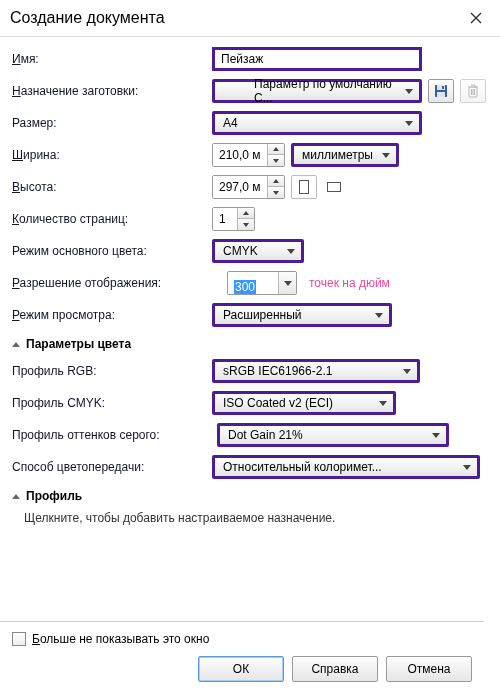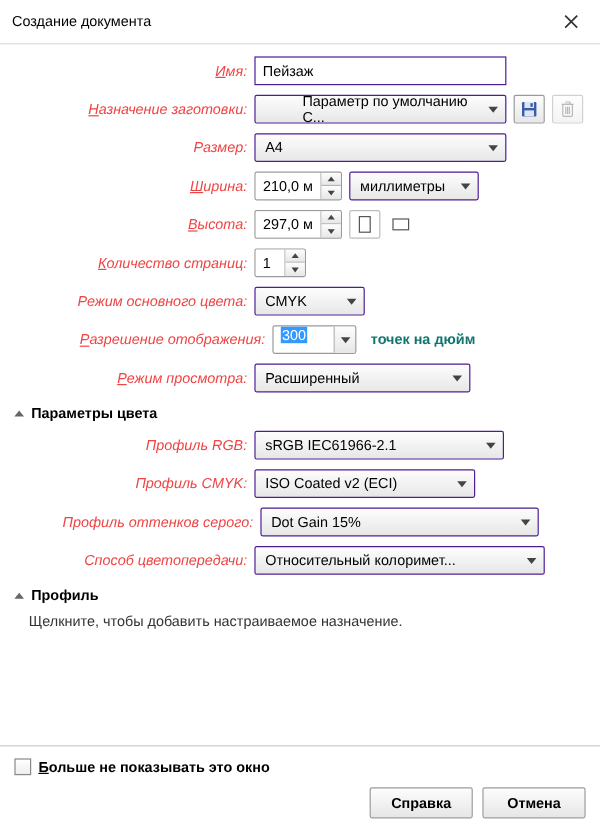--- a/index.html
+++ b/index.html
@@ -1,27 +1,27 @@
 <!DOCTYPE html>
 <html><head>
 <meta charset="utf-8">
 <style>
 * { box-sizing: border-box; font-family: 'Segoe UI', Tahoma, sans-serif; font-size: 12px; }
 body { margin: 0; padding: 0; background: #fff; width: 500px; height: 692px; overflow: hidden; color: #000; }
 .titlebar { display: flex; align-items: center; justify-content: space-between; padding: 6px 8px 6px 10px; border-bottom: 1px solid #ddd; }
-.titlebar .title { font-size: 12px; }
+.titlebar .title { font-size: 16px; }
 .titlebar .close { width: 32px; height: 24px; display: flex; align-items: center; justify-content: center; cursor: pointer; }
 .titlebar .close svg { width: 12px; height: 12px; }
 .content { padding: 10px 12px 0 12px; }
 .row { display: flex; align-items: center; margin-bottom: 8px; min-height: 24px; }
-.lbl { width: 200px; text-align: right; padding-right: 6px; color: #ef4444; font-style: italic; }
+.lbl { width: 200px; text-align: left; padding-right: 6px; color: #0f172a; }
 .lbl u { text-decoration: underline; }
 .ctrl { display: flex; align-items: center; gap: 6px; }
 input[type=text].field, .select {
-  height: 24px; border: 1px solid #4c1d95; background: #fff; padding: 0 6px; font-size: 12px;
+  height: 24px; border: 3px solid #4c1d95; background: #fff; padding: 0 6px; font-size: 12px;
 }
 input[type=text].field { width: 210px; }
 input.name { width: 210px; border: 1px solid #4a90d9; outline: none; }
 .select {
   background: linear-gradient(#fdfdfd,#e7e7e7);
   display: inline-flex; align-items: center; justify-content: space-between;
   padding: 0 6px 0 8px; cursor: pointer; border-radius: 2px;
 }
 .select .caret { margin-left: 6px; }
 .caret { width: 0; height: 0; border-left: 4px solid transparent; border-right: 4px solid transparent; border-top: 5px solid #444; display: inline-block; }
@@ -40,29 +40,29 @@
 .orient-portrait, .orient-landscape { width: 26px; height: 24px; border: 1px solid #bcbcbc; border-radius: 2px; background: linear-gradient(#fdfdfd,#e7e7e7); display: inline-flex; align-items: center; justify-content: center; cursor: pointer; }
 .orient-portrait.sel { background: #fff; }
 .rect-p { width: 10px; height: 14px; border: 1px solid #555; background: #fff; }
 .rect-l { width: 14px; height: 10px; border: 1px solid #555; background: #fff; }
 .section-hdr { display: flex; align-items: center; gap: 6px; font-weight: bold; margin: 10px 0 8px 0; cursor: pointer; }
 .chev { width: 0; height: 0; border-left: 4px solid transparent; border-right: 4px solid transparent; border-bottom: 5px solid #666; display: inline-block; }
 .desc-text { margin: 4px 0 10px 12px; color: #333; cursor: pointer; }
 .selected-text { background: #3399ff; color: #fff; padding: 0 1px; }
 .select-wide { width: 230px; padding-left: 39px; }
 .select-mid { width: 108px; }
-.trail { margin-left: 6px; color: #0f766e; font-weight: bold; }
-.bottom { position: absolute; left: 0; right: 0; bottom: 0; border-top: 1px solid #ccc; padding: 10px 12px; background: #fff; font-weight: bold; }
+.trail { margin-left: 6px; color: #ec4899; }
+.bottom { position: absolute; left: 0; right: 16px; bottom: 0; border-top: 1px solid #ccc; padding: 10px 12px; background: #fff; }
 .chkrow { display: flex; align-items: center; gap: 6px; margin-bottom: 10px; }
 .chkbox { width: 14px; height: 14px; border: 1px solid #888; background: linear-gradient(#fff,#eee); cursor: pointer; }
 .btnrow { display: flex; justify-content: flex-end; gap: 8px; }
 .btn { min-width: 86px; height: 26px; border: 1px solid #9a9a9a; border-radius: 2px; background: linear-gradient(#fdfdfd,#e6e6e6); display: inline-flex; align-items: center; justify-content: center; cursor: pointer; padding: 0 12px; }
 .btn.primary { border: 1px solid #5a9bd4; box-shadow: 0 0 0 1px #a6cdef inset; }
 .combo { display: inline-flex; border: 1px solid #9a9a9a; height: 24px; border-radius: 2px; overflow: hidden; background: #fff; }
-.combo .val { padding: 0 6px; display: flex; align-items: flex-start; min-width: 50px; }
+.combo .val { padding: 0 6px; display: flex; align-items: flex-end; min-width: 50px; }
 .combo .drop { width: 18px; border-left: 1px solid #b5b5b5; background: linear-gradient(#fdfdfd,#e7e7e7); display: flex; align-items: center; justify-content: center; cursor: pointer; }
 </style>
 </head>
 <body>
 
 <div class="titlebar">
   <span class="title">Создание документа</span>
   <div class="close">
     <svg viewBox="0 0 12 12">
         <path d="M1 1 L11 11 M11 1 L1 11" stroke="#333" stroke-width="1.4"></path>
@@ -232,50 +232,53 @@
         <span>ISO Coated v2 (ECI)</span>
         <span class="caret"></span>
       </div>
     </div>
   </div>
 
   <div class="row">
     <div class="lbl" style="width:205px">Профиль оттенков серого:</div>
     <div class="ctrl">
       <div class="select" style="width:232px">
-        <span>Dot Gain 15%</span>
+        <span>Dot Gain 21%</span>
         <span class="caret"></span>
       </div>
     </div>
   </div>
 
   <div class="row">
     <div class="lbl">Способ цветопередачи:</div>
     <div class="ctrl">
-      <div class="select" style="width:242px">
+      <div class="select" style="width:268px">
         <span>Относительный колоримет...</span>
         <span class="caret"></span>
       </div>
     </div>
   </div>
 
   <div class="section-hdr">
     <span class="chev"></span>
     <span>Профиль</span>
   </div>
   <div class="desc-text">Щелкните, чтобы добавить настраиваемое назначение.</div>
 
 </div>
 
 <div class="bottom">
   <div class="chkrow">
     <div class="chkbox"></div>
     <span><u>Б</u>ольше не показывать это окно</span>
   </div>
   <div class="btnrow">
+    <div class="btn primary">
+        <span>ОК</span>
+      </div>
     <div class="btn">
         <span>Справка</span>
       </div>
     <div class="btn">
         <span>Отмена</span>
       </div>
   </div>
 </div>
 
 </body></html>

